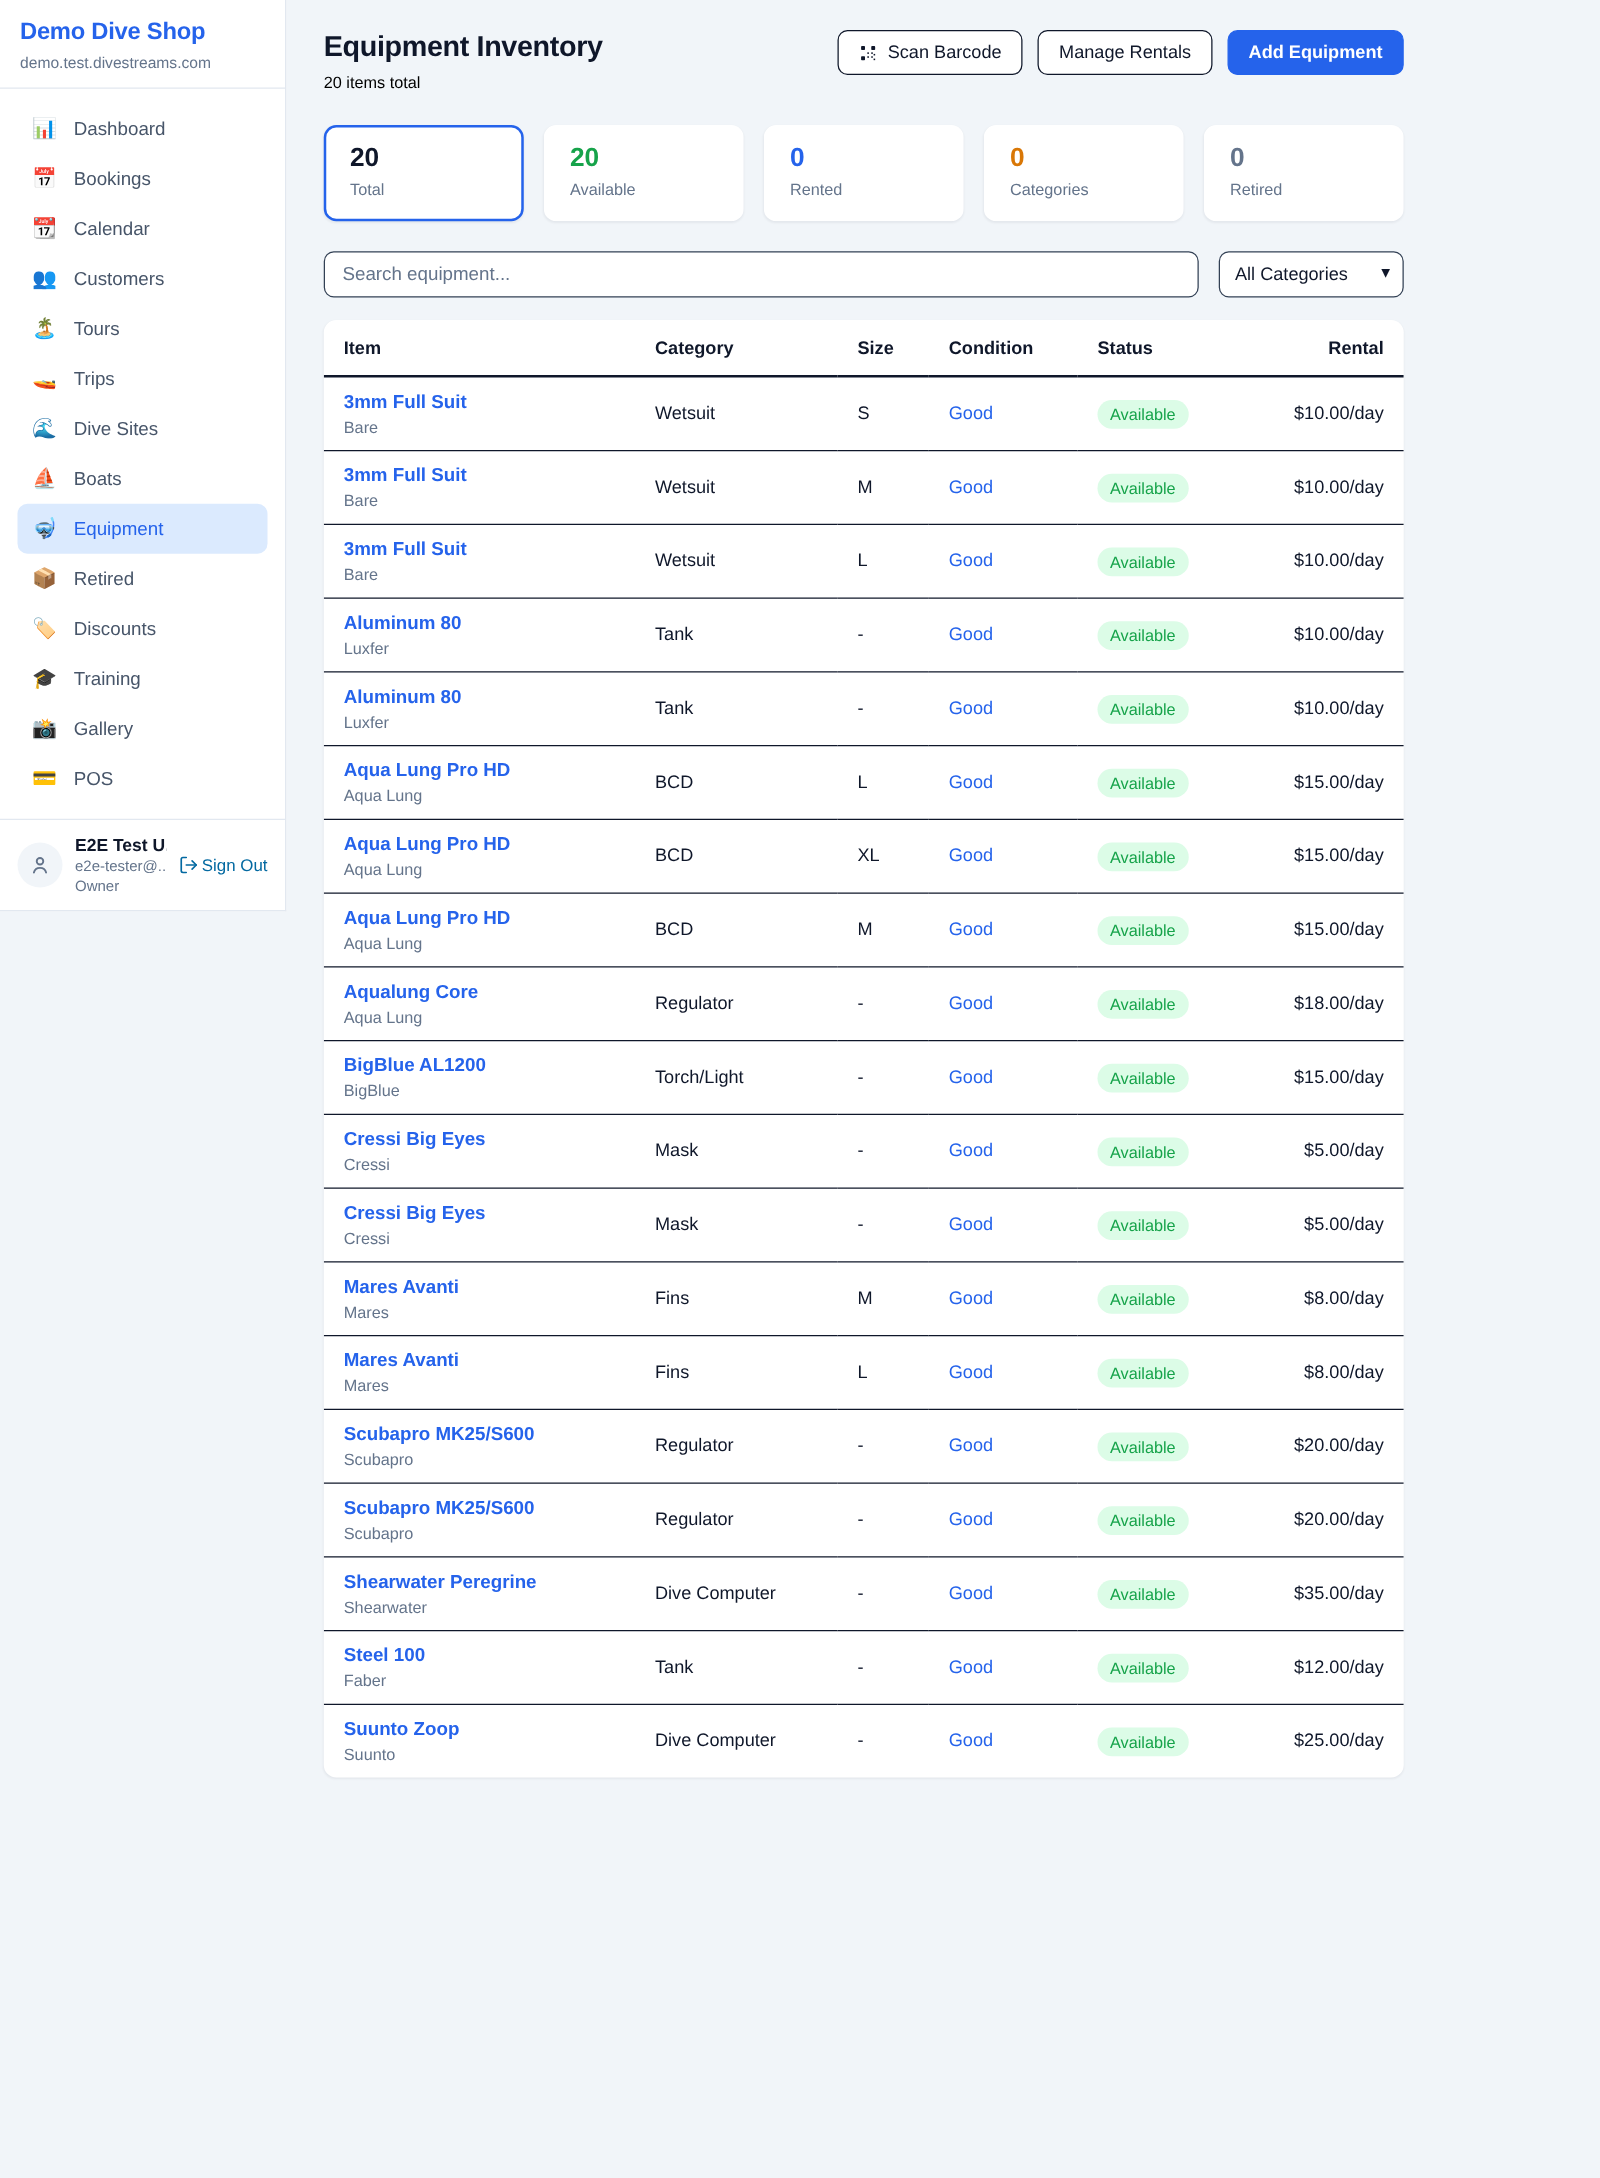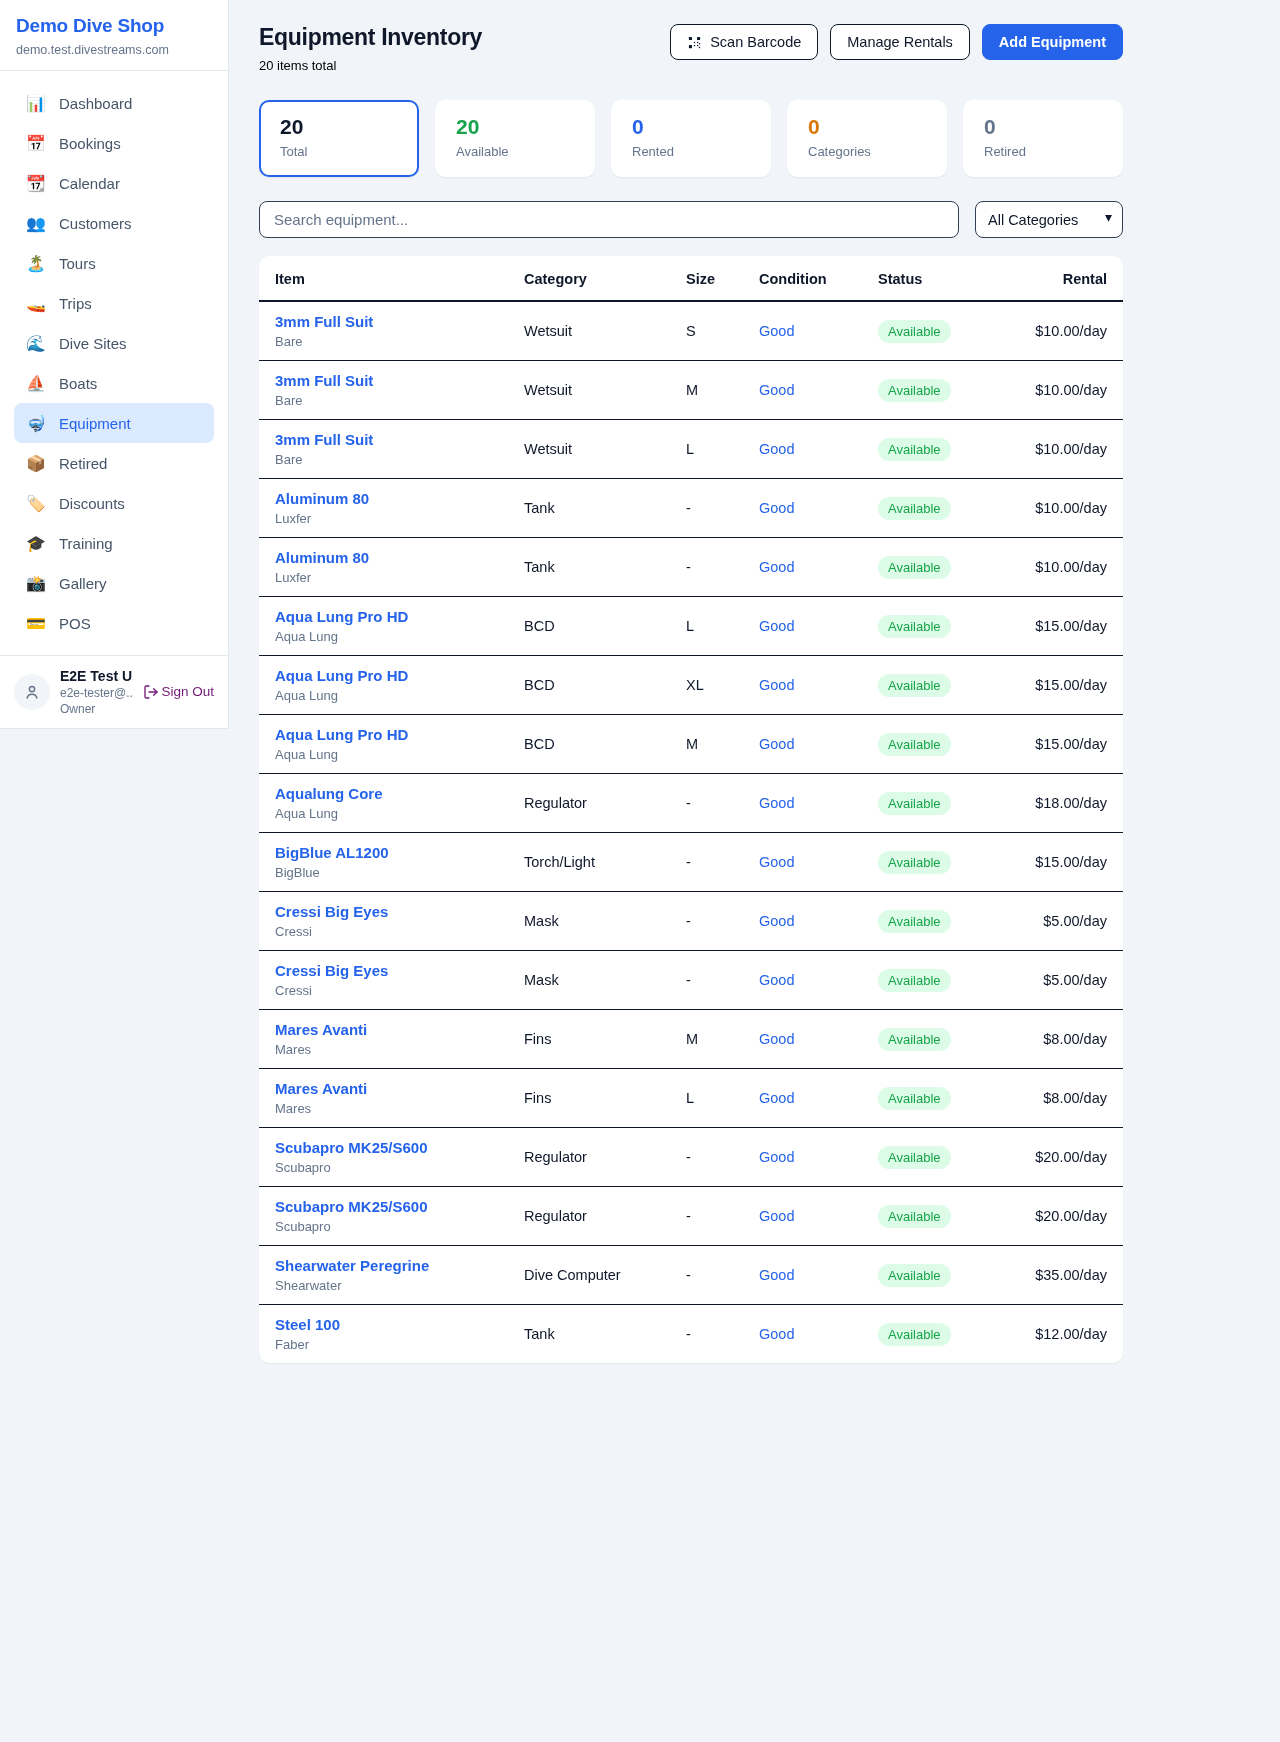--- a/index.html
+++ b/index.html
@@ -34,22 +34,22 @@
     display: flex; align-items: center; gap: 10px;
   }
   .avatar {
     width: 36px; height: 36px; border-radius: 50%; background: #f1f5f9;
     display: flex; align-items: center; justify-content: center; flex: 0 0 36px;
   }
   .user-info { flex: 1; min-width: 0; }
   .user-name { font-size: 14px; font-weight: 700; color: #0f172a; white-space: nowrap; overflow: hidden; }
   .user-email, .user-role { font-size: 12px; color: #64748b; margin-top: 2px; white-space: nowrap; overflow: hidden; }
   .signout {
-    display: flex; align-items: flex-start; gap: 2px;
-    color: #701a75; font-size: 13.5px; cursor: pointer; white-space: nowrap;
+    display: flex; align-items: center; gap: 2px;
+    color: #0369a1; font-size: 13.5px; cursor: pointer; white-space: nowrap;
   }
 
   
   .main { position: absolute; left: 259px; top: 24px; width: 864px; }
 
   .page-header { display: flex; justify-content: space-between; align-items: flex-start; }
   .page-title { font-size: 23px; font-weight: 800; letter-spacing: -0.3px; }
   .page-subtitle { font-size: 13px; color: #000000; margin-top: 7px; }
   .actions { display: flex; gap: 12px; }
   .btn {
@@ -588,17 +588,32 @@
             <td>-</td>
             <td>
               <span class="cond">Good</span>
             </td>
             <td>
               <span class="badge">Available</span>
             </td>
             <td class="cell-rental">$12.00/day</td>
           </tr>
 
+          <tr>
+            <td>
+              <div class="item-name">Suunto Zoop</div>
+              <div class="item-brand">Suunto</div>
+            </td>
+            <td>Dive Computer</td>
+            <td>-</td>
+            <td>
+              <span class="cond">Good</span>
+            </td>
+            <td>
+              <span class="badge">Available</span>
+            </td>
+            <td class="cell-rental">$25.00/day</td>
+          </tr>
         </tbody>
     </table>
   </div>
 
 </main>
 
 </body></html>

